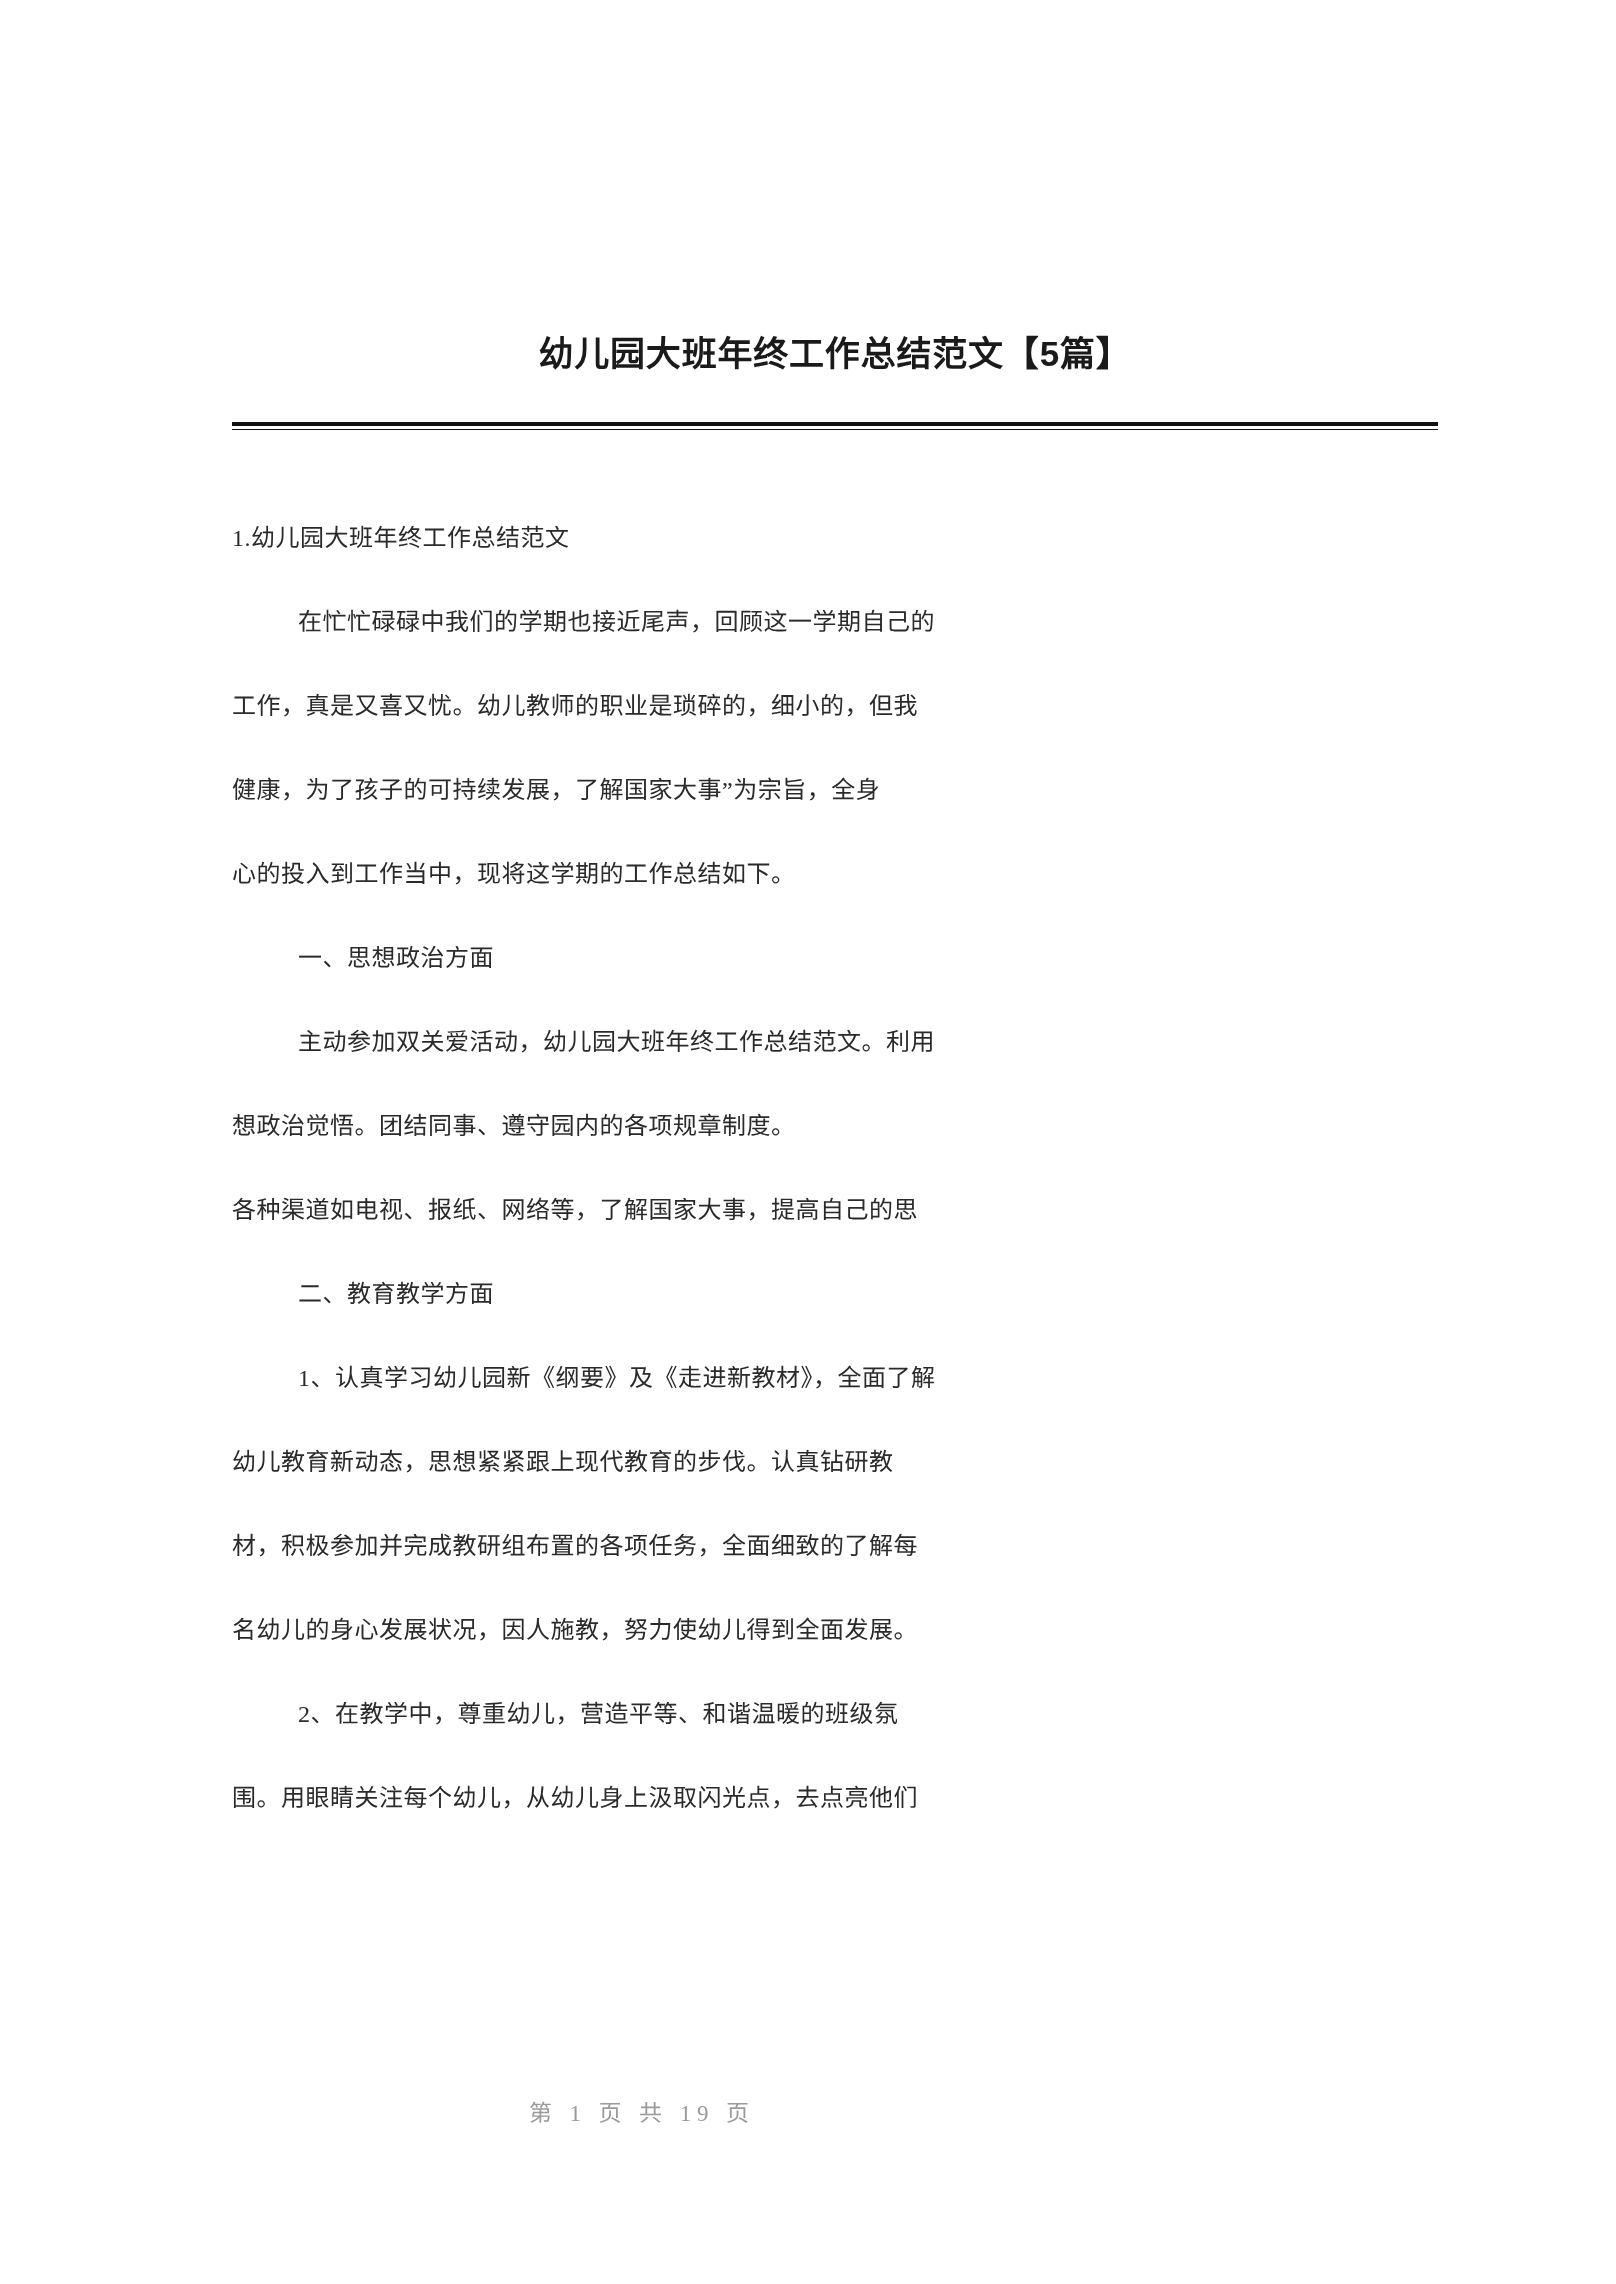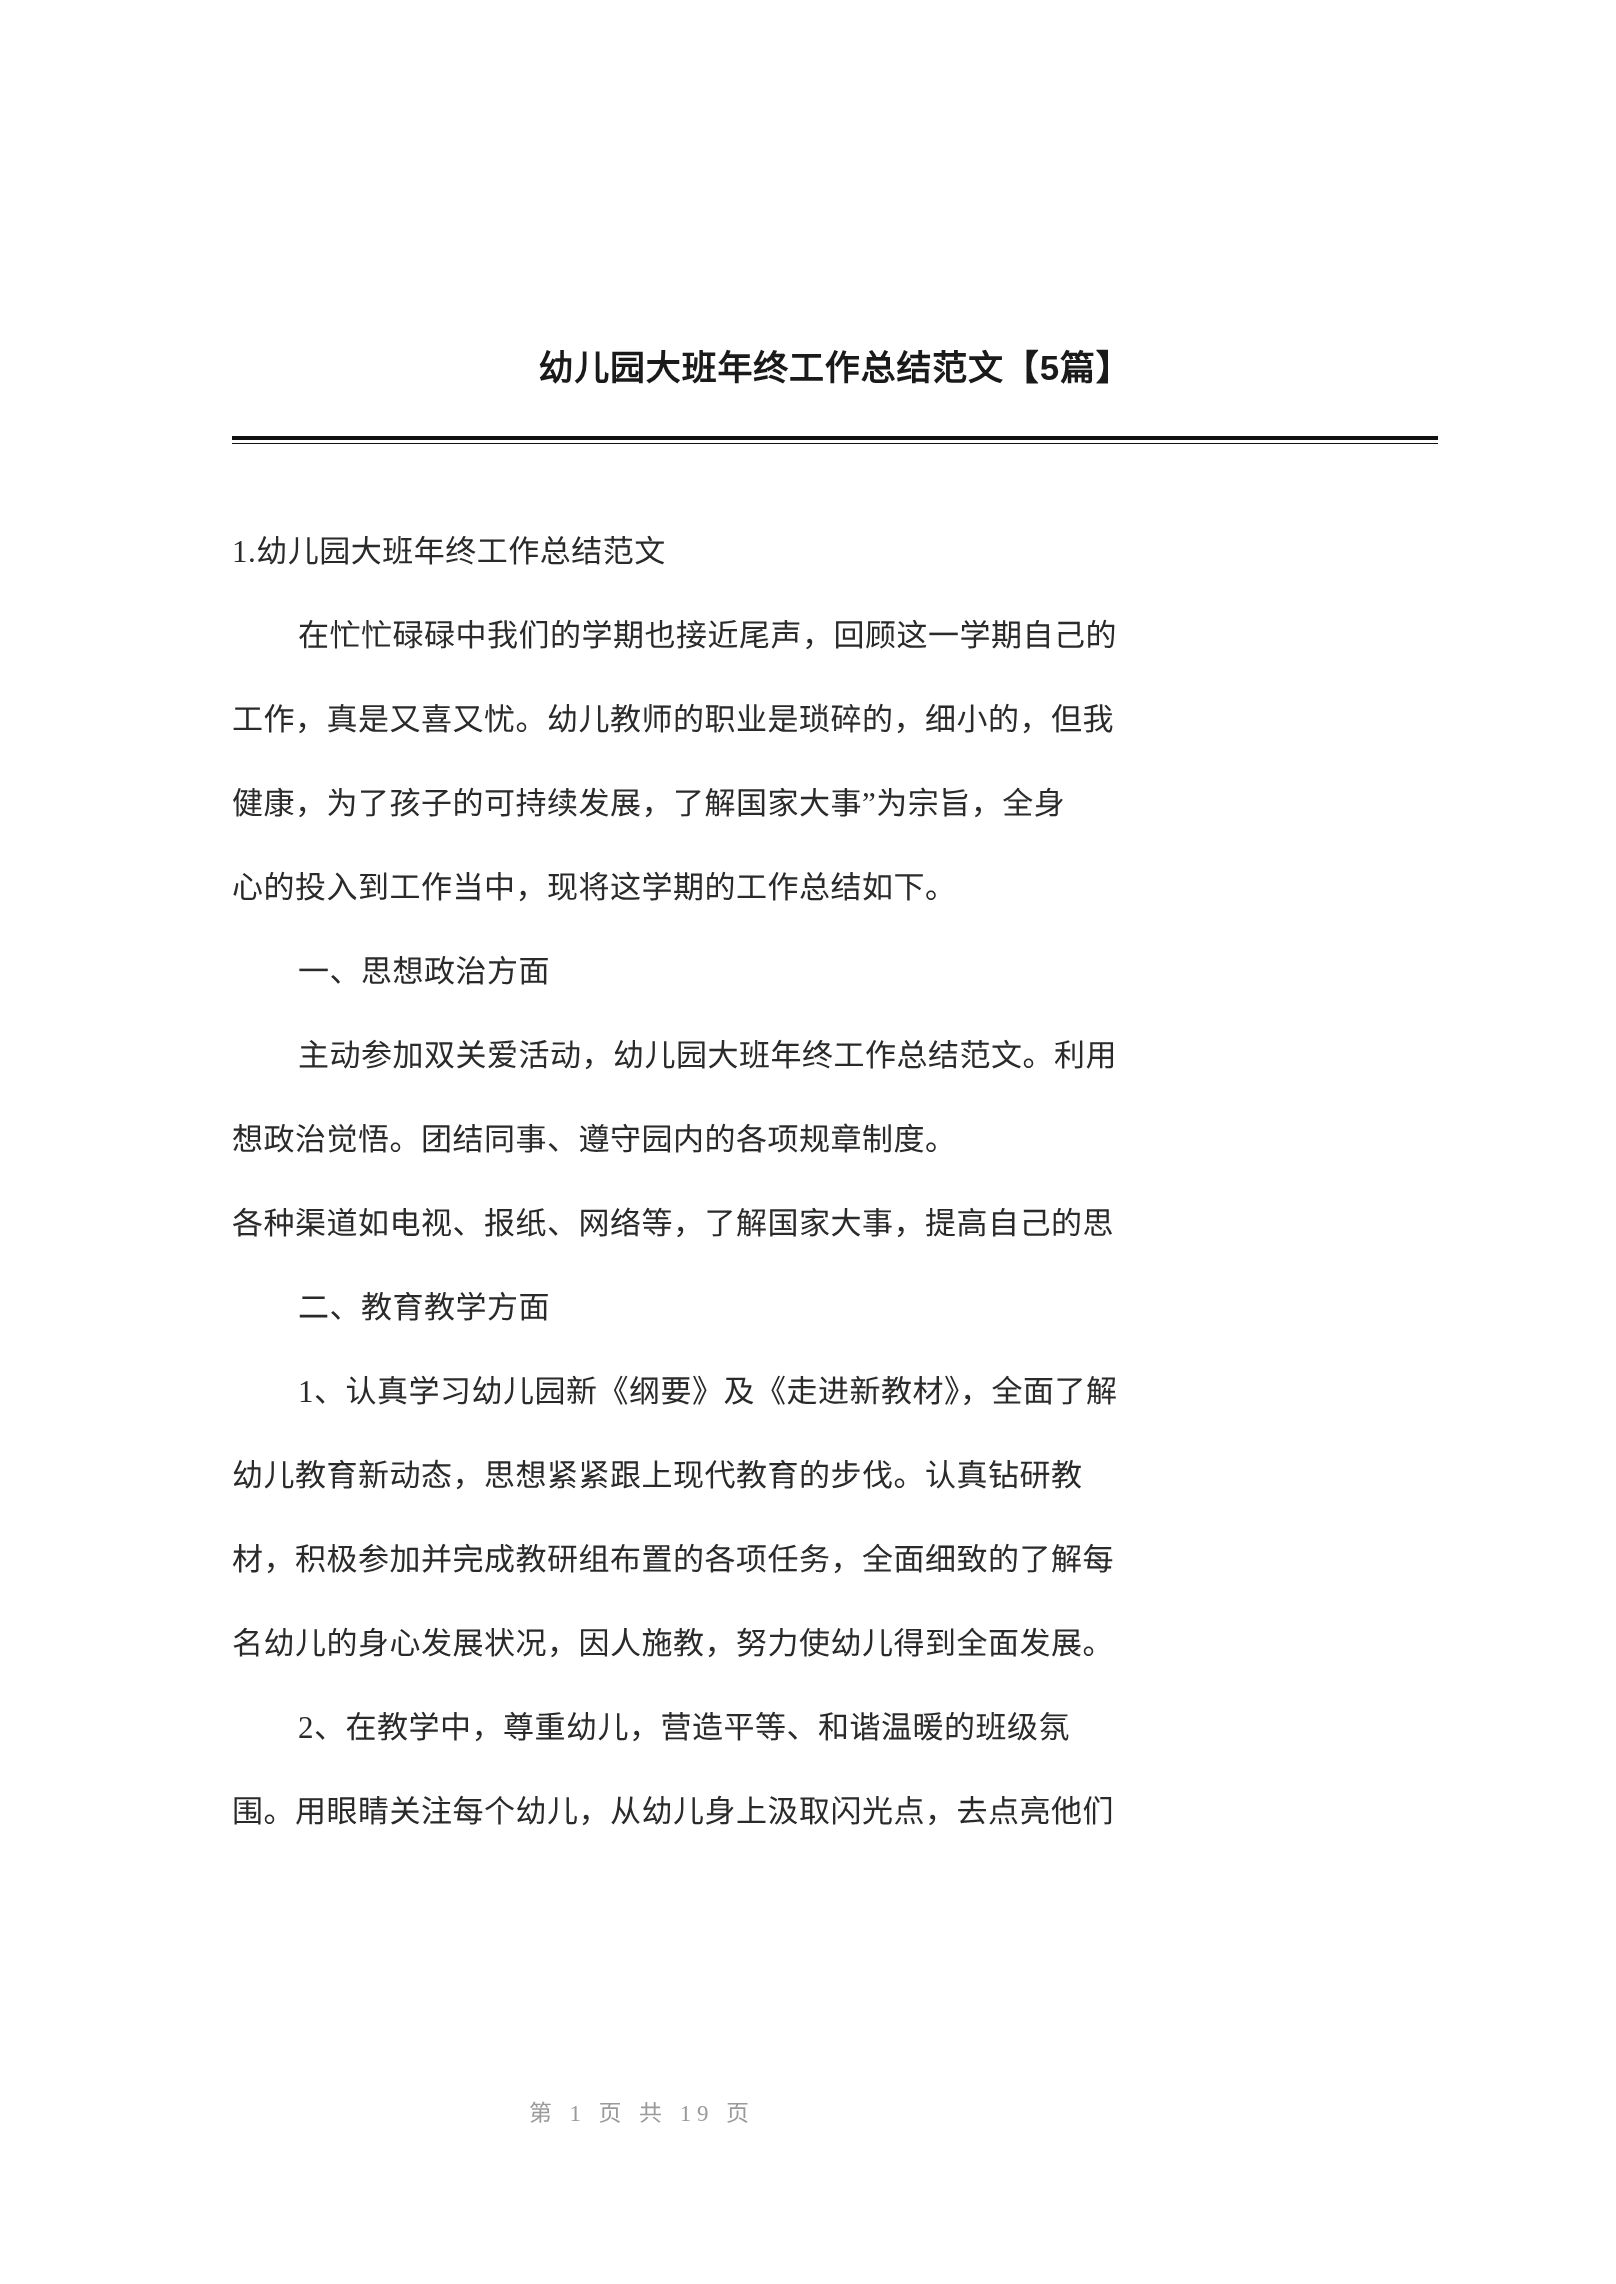--- a/index.html
+++ b/index.html
@@ -13,21 +13,21 @@
     width: 1616px;
     height: 2284px;
     background: #ffffff;
     margin: 0 auto;
     overflow: hidden;
     box-sizing: border-box;
   }
   .doc-body {
     position: absolute;
     left: 232px;
-    top: 14px;
+    top: 0;
     width: 1206px;
   }
   .doc-title {
     font-family: "Liberation Sans", "DejaVu Sans", sans-serif;
     font-weight: bold;
     font-size: 35px;
     line-height: 1.35;
     color: #1a1a1a;
     text-align: center;
     letter-spacing: 0.8px;
@@ -37,21 +37,21 @@
   .title-rule {
     margin-top: 45px;
     height: 7.6px;
     border-top: 4.2px solid #111111;
     border-bottom: 1.7px solid #111111;
     box-sizing: border-box;
   }
   .content {
     margin-top: 66px;
     font-family: "Liberation Serif", "DejaVu Serif", serif;
-    font-size: 31px;
+    font-size: 24px;
     color: #2a2a2a;
   }
   .para {
     margin: 0;
     line-height: 84px;
     letter-spacing: 0.5px;
     white-space: nowrap;
   }
   .para.indent {
     text-indent: 66px;

